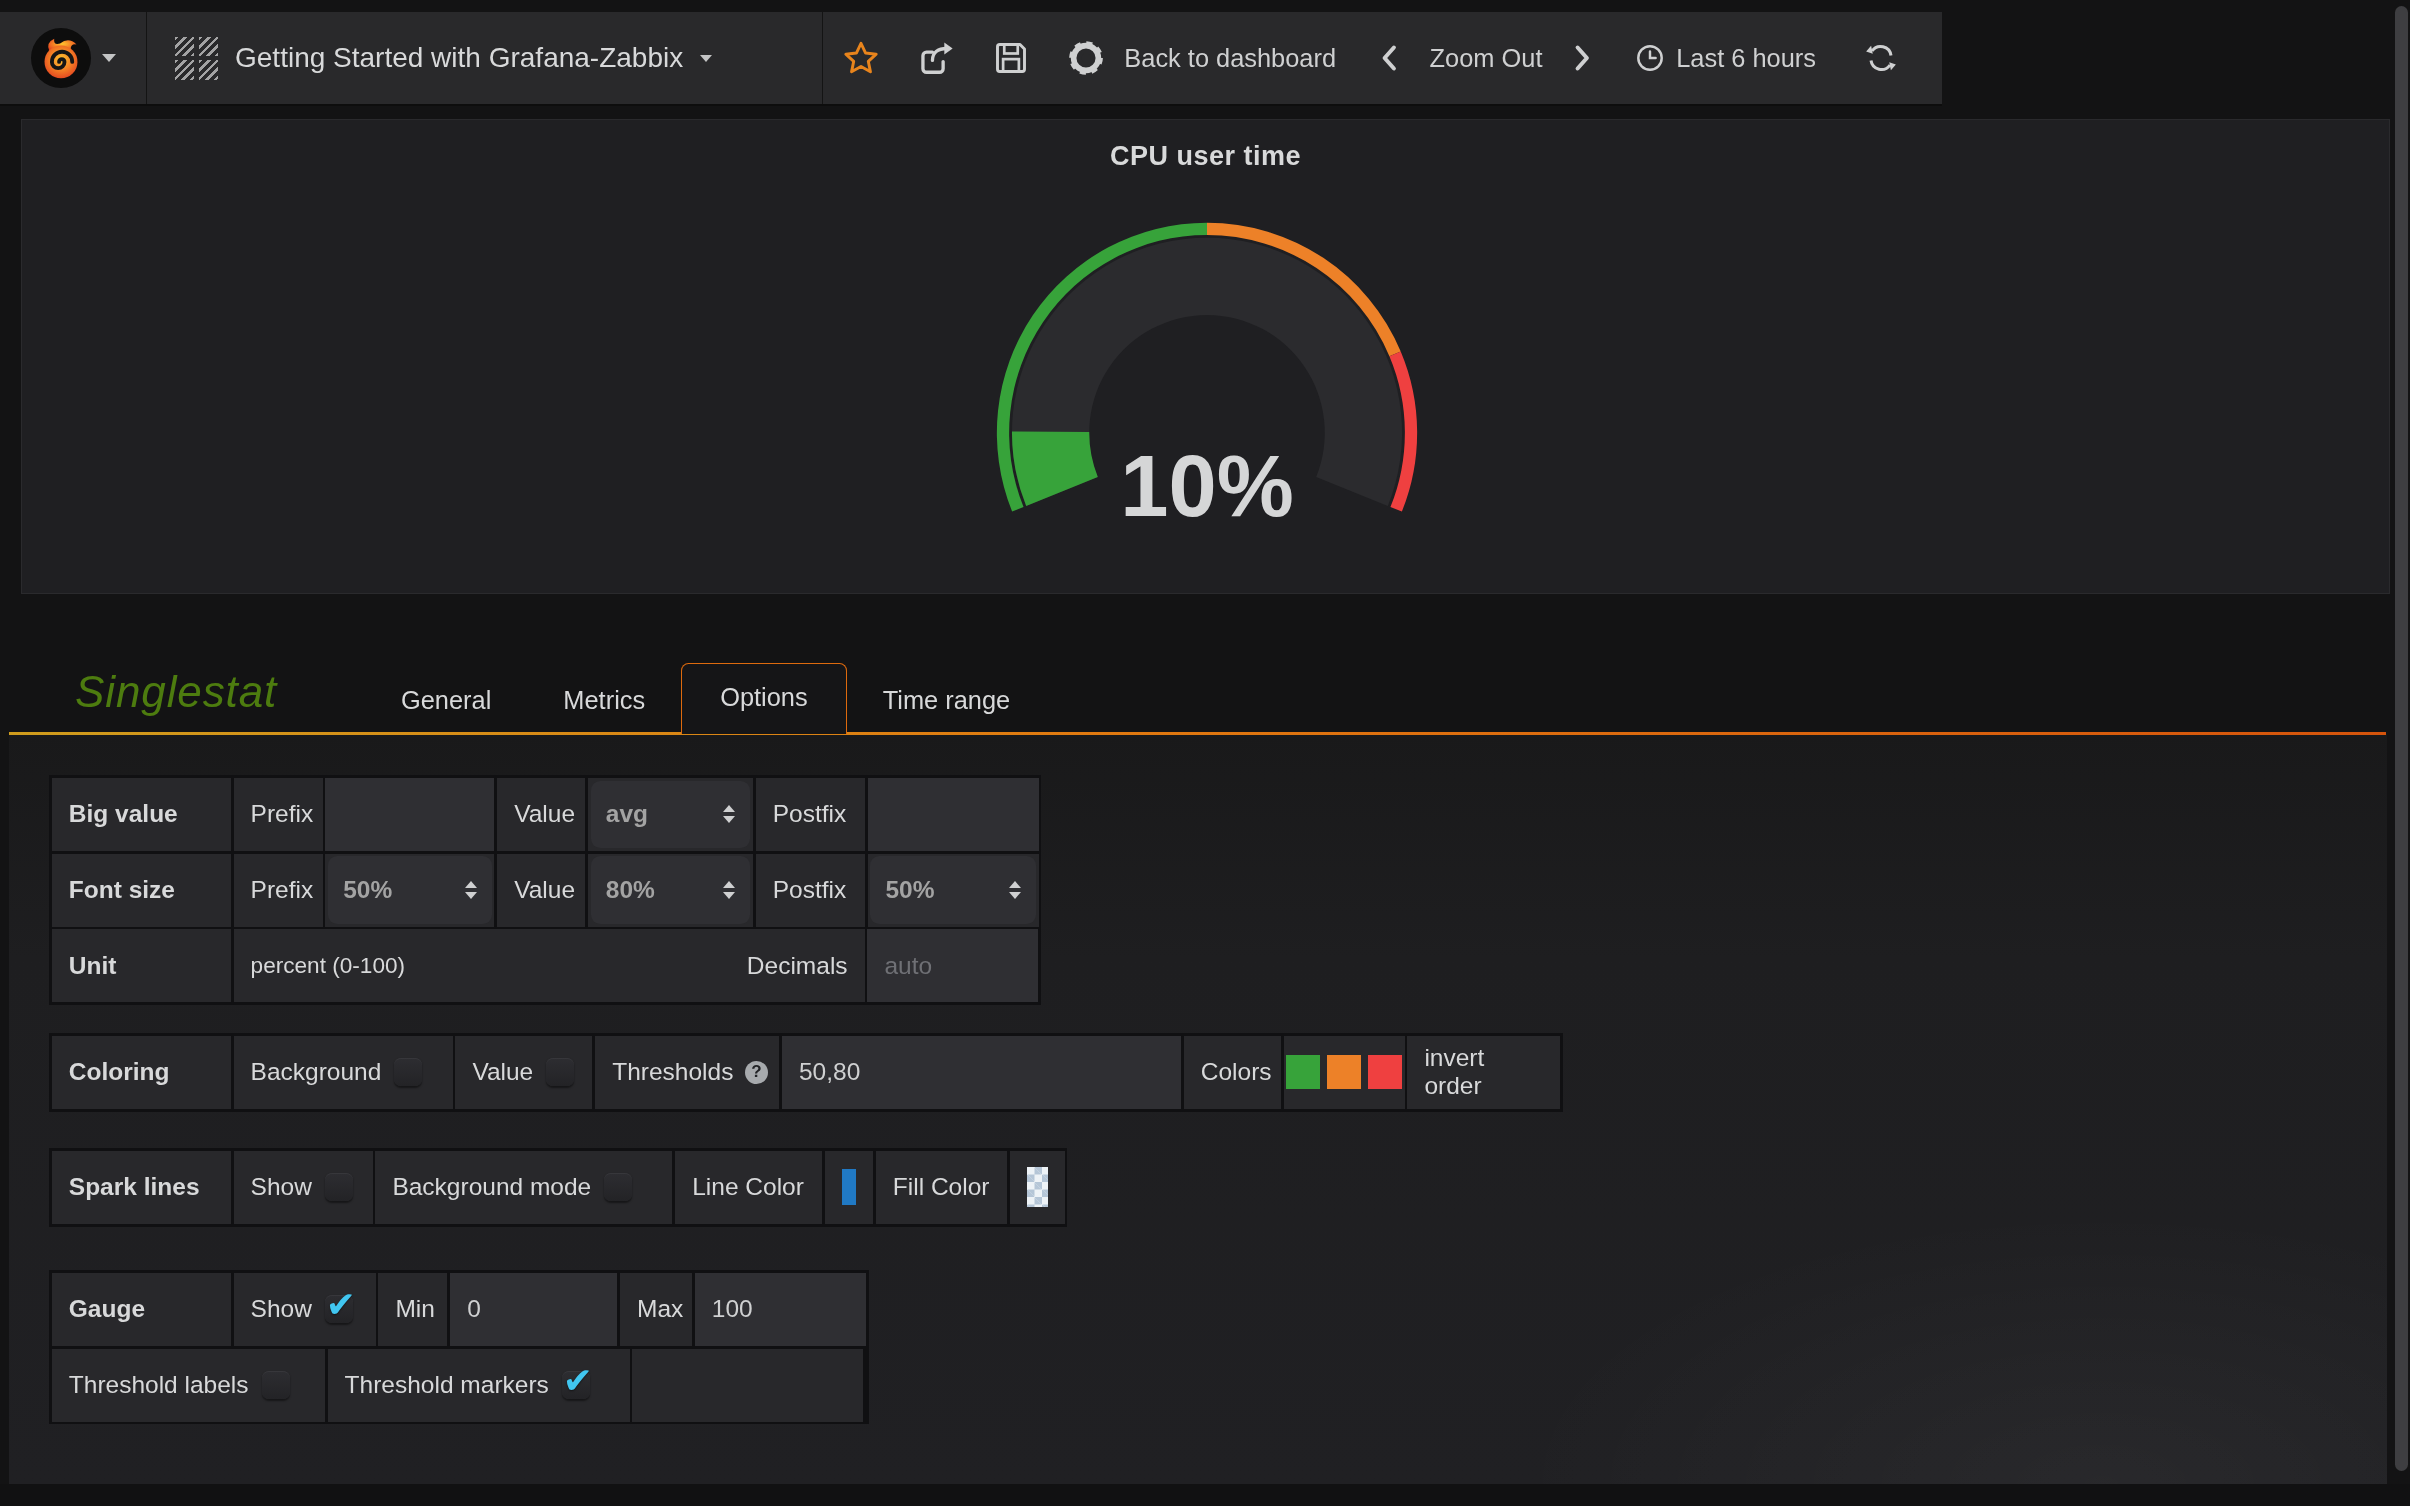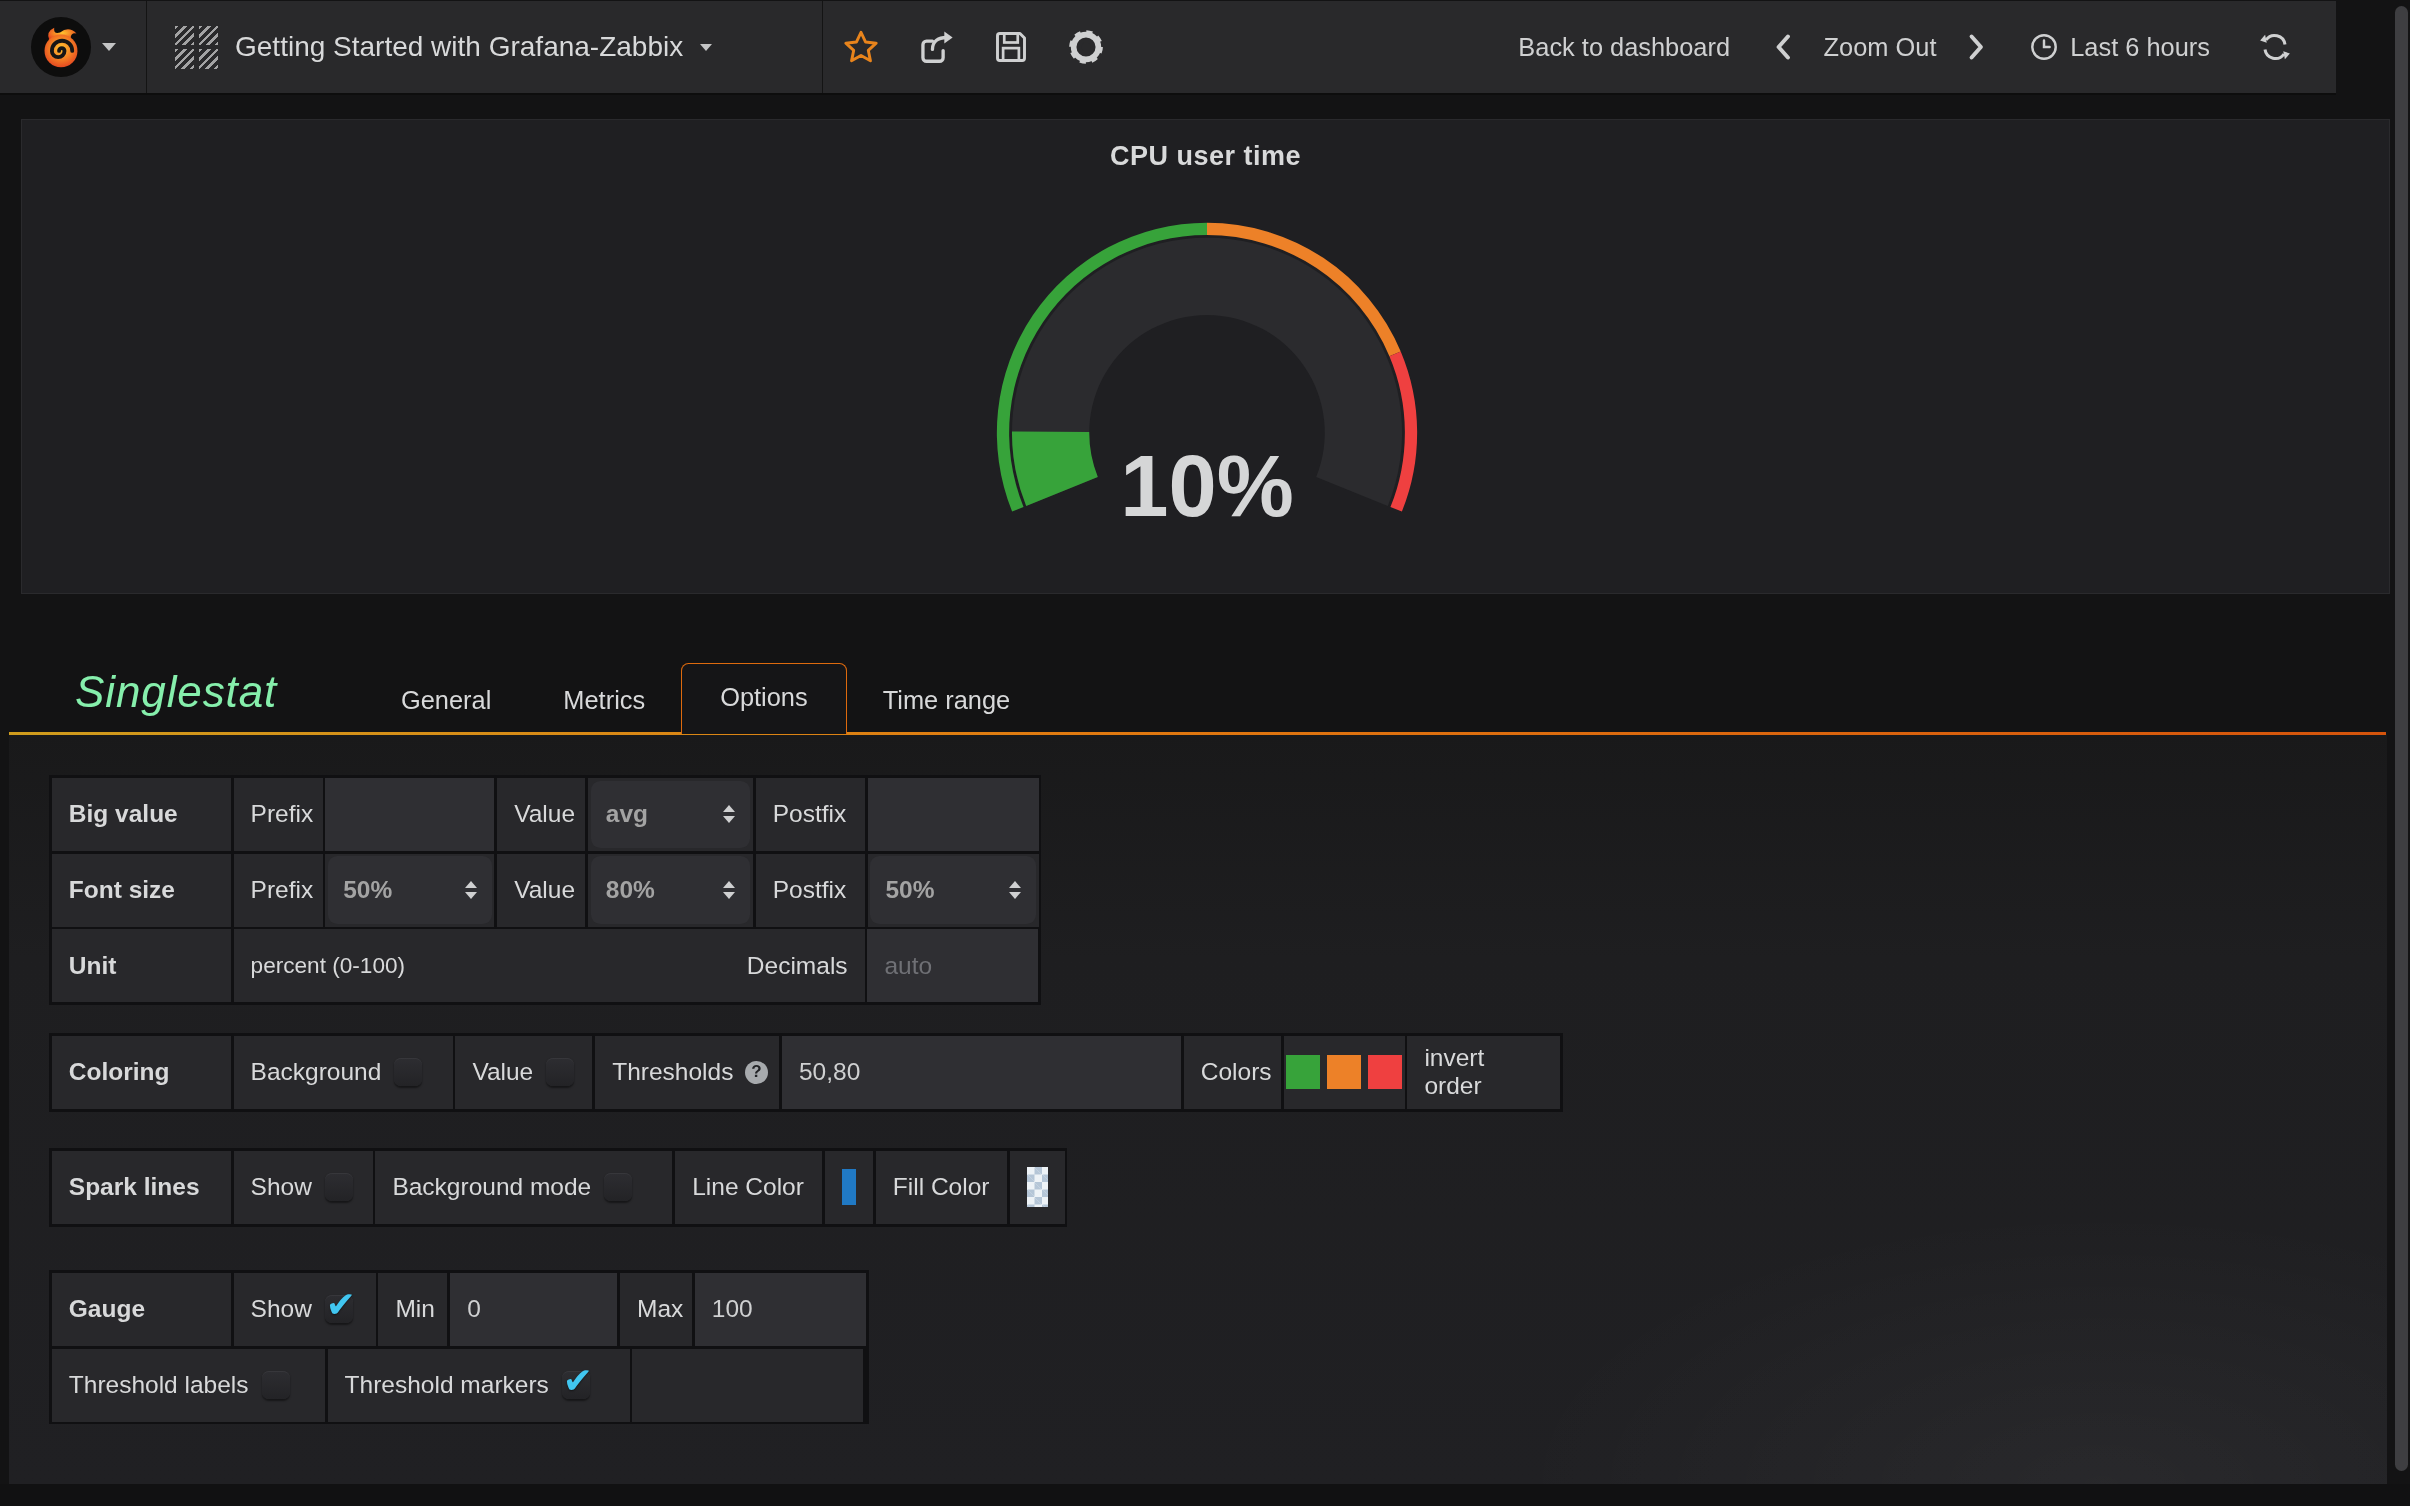--- a/index.html
+++ b/index.html
@@ -5,21 +5,21 @@
   * { margin:0; padding:0; box-sizing:border-box; }
   html,body { width:2411px; height:1507px; overflow:hidden; }
   body {
     background:#131314;
     font-family:"Liberation Sans","DejaVu Sans",sans-serif;
     color:#d8d9da;
     position:relative;
   }
   
   .navbar {
-    position:absolute; top:1px; left:0; width:2336px; height:94px;
+    position:absolute; top:12px; left:0; width:1942px; height:94px;
     background:#29292b; border-bottom:2.8px solid #0d0d0d;
     display:flex; 
   }
   .logo-block {
     width:147px; height:100%; display:flex; align-items:center; justify-content:center;
     gap:9.4px; border-right:1.9px solid #141414; cursor:pointer;
   }
   .logo-circle { width:62px; height:62px; }
   .caret { width:0; height:0; border-left:7.5px solid transparent; border-right:7.5px solid transparent; border-top:8.5px solid #c3c4c5; }
   .dash-nav {
@@ -40,21 +40,21 @@
   .panel {
     position:absolute; left:21px; top:119px; width:2369px; height:475px;
     background:#1f1f22; border:0.9px solid #2a2a2d;
   }
   .panel-title { text-align:center; margin-top:21px; font-size:27px; font-weight:bold; color:#d8d9da; letter-spacing:0.5px; }
   .gauge-wrap { position:absolute; left:973px; top:98px; width:424px; height:311px; }
   
   .editor-header { position:absolute; left:0; top:621px; width:2411px; height:113px; }
   .singlestat-title {
     position:absolute; left:75px; bottom:17px; font-size:44px; font-style:italic;
-    color:#86efac; letter-spacing:0.9px;
+    color:#4d7c0f; letter-spacing:0.9px;
   }
   .tabs { position:absolute; left:365px; bottom:0; display:flex; align-items:flex-end; }
   .tab { padding:19px 36px; font-size:25.4px; color:#d8d9da; cursor:pointer; }
   .tab.active {
     background:#151517; border:1.9px solid #dd6a0e; border-bottom:none;
     border-radius:7.5px 7.5px 0 0; position:relative; z-index:3; padding:19px 38px 21.7px 38px;
   }
   .tab-underline {
     position:absolute; left:8.5px; top:732px; width:2377px; height:2.8px; z-index:1;
     background:linear-gradient(90deg,#cf9c1d 0%,#e07a10 45%,#d4540c 100%);

